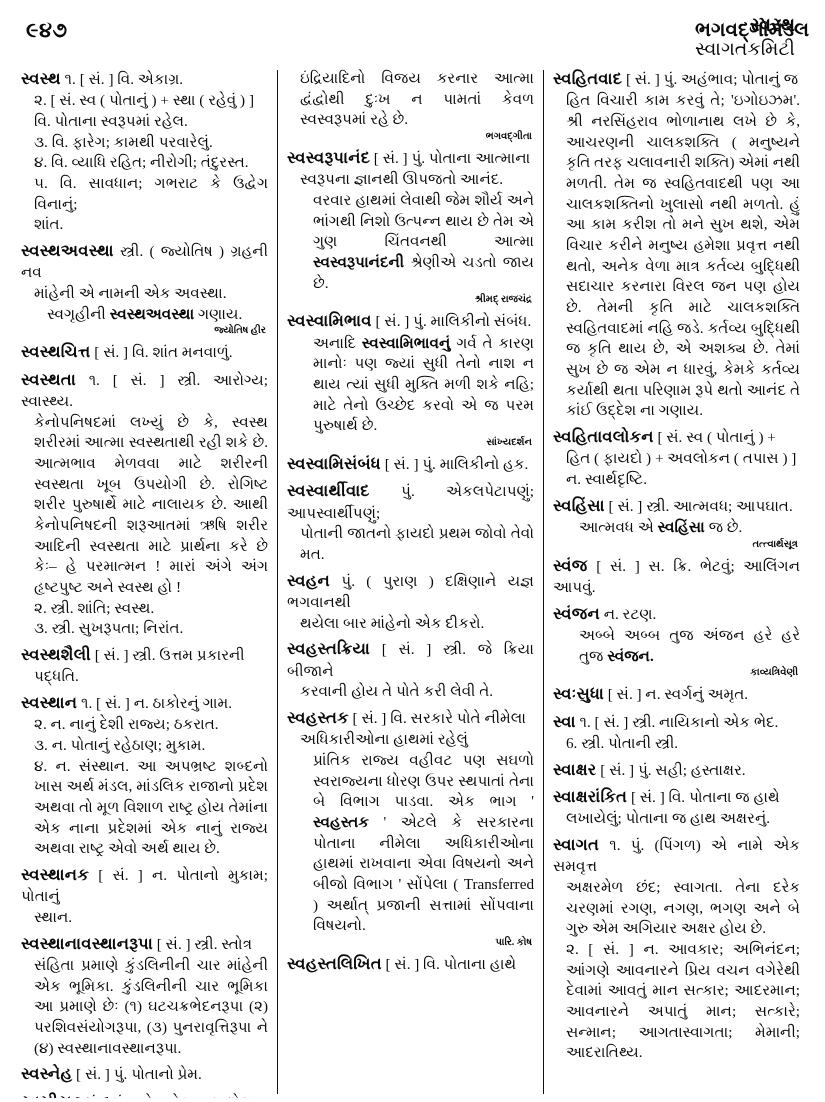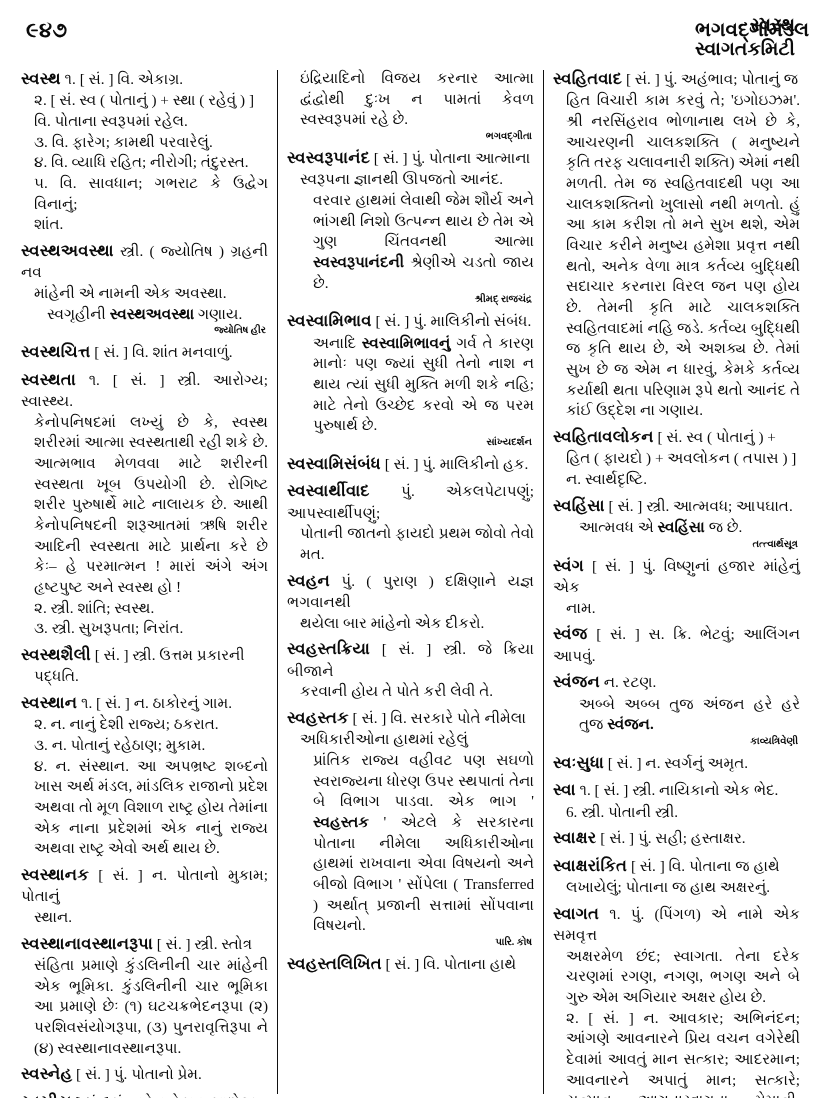--- a/index.html
+++ b/index.html
@@ -35,21 +35,21 @@
     position: absolute; left: 0; right: 0; top: 8px;
     text-align: right;
     font-size: 20px; font-weight: bold;
   }
   .hdr-right {
     position: absolute; right: 14px; top: 3px;
     text-align: right;
     line-height: 1.28;
   }
   .hdr-right .r1 { font-size: 19px; font-weight: bold; display: block; }
-  .hdr-right .r2 { font-size: 19px; font-weight: bold; display: block; margin-left: 44px; }
+  .hdr-right .r2 { font-size: 19px; font-weight: normal; display: block; margin-left: 44px; }
 
   
   .columns {
     display: flex;
     height: 1030px;
     margin-top: 2px;
   }
   .col {
     flex: 1 1 0;
     padding: 0 9px;
@@ -223,24 +223,20 @@
           <p class="head"><span class="hw">સ્વહિતાવલોકન</span> [ સં. સ્વ ( પોતાનું ) +</p>
           <p class="cont">હિત ( ફાયદો ) + અવલોકન ( તપાસ ) ]</p>
           <p class="cont">ન. સ્વાર્થદૃષ્ટિ.</p>
         </div>
         <div class="entry">
           <p class="head"><span class="hw">સ્વહિંસા</span> [ સં. ] સ્ત્રી. આત્મવધ; આપઘાત.</p>
           <p class="quote">આત્મવધ એ <span class="bold">સ્વહિંસા</span> જ છે.</p>
           <div class="attrib">તત્ત્વાર્થસૂત્ર</div>
         </div>
         <div class="entry">
-          <p class="head"><span class="hw">સ્વંગ</span> [ સં. ] પું. વિષ્ણુનાં હજાર માંહેનું એક</p>
-          <p class="cont">નામ.</p>
-        </div>
-        <div class="entry">
           <p class="head"><span class="hw">સ્વંજ</span> [ સં. ] સ. ક્રિ. ભેટવું; આલિંગન આપવું.</p>
         </div>
         <div class="entry">
           <p class="head"><span class="hw">સ્વંજન</span> ન. રટણ.</p>
           <p class="quote">અબ્બે અબ્બ તુજ અંજન હરે હરે તુજ <span class="bold">સ્વંજન.</span></p>
           <div class="attrib">કાવ્યત્રિવેણી</div>
         </div>
         <div class="entry">
           <p class="head"><span class="hw">સ્વઃસુધા</span> [ સં. ] ન. સ્વર્ગનું અમૃત.</p>
         </div>

